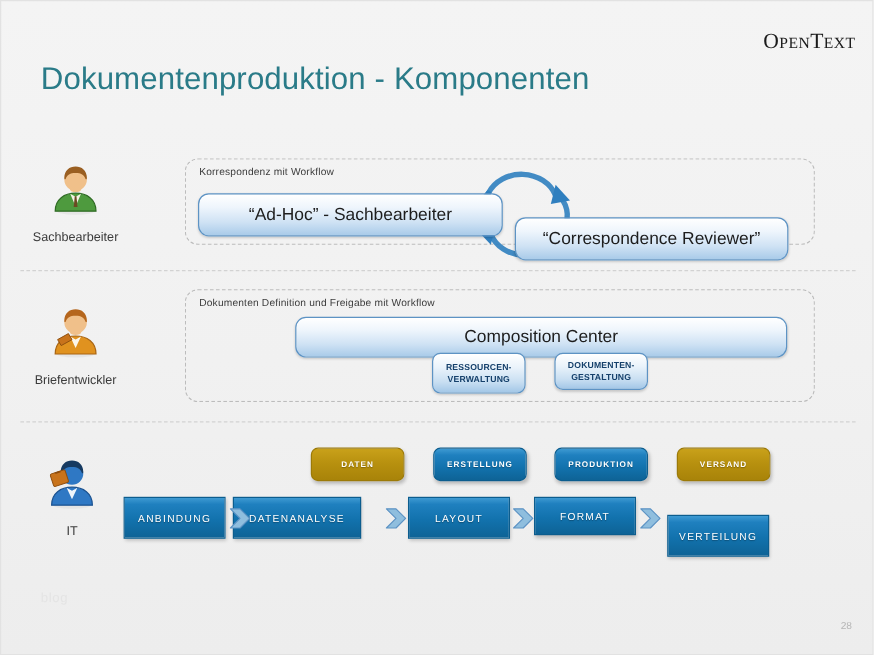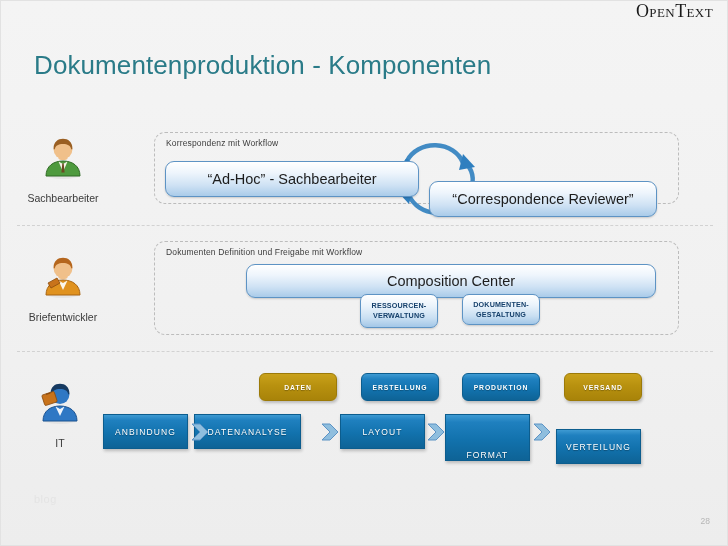--- a/index.html
+++ b/index.html
@@ -12,21 +12,21 @@
   }
   .slide{
     position:absolute;inset:0;
     background:linear-gradient(180deg,#f4f4f4 0%,#f1f1f1 55%,#ededed 100%);
     border:1px solid #e2e2e2;
     box-sizing:border-box;
   }
 
   
   .logo{
-    position:absolute;top:1px;right:14px;
+    position:absolute;top:24px;right:14px;
     font-family:"Liberation Serif", serif;
     font-size:18px;letter-spacing:.4px;color:#1a1a1a;
     font-variant:small-caps;font-weight:400;
     line-height:1;
     text-align:right;
   }
 
   .page-title{
     position:absolute;left:33px;top:49px;
     font-size:26px;color:#2a7b88;font-weight:400;
@@ -234,21 +234,21 @@
 
   <div class="pbox" style="left:102px;top:413px;width:85px;height:35px;">
     <span>ANBINDUNG</span>
   </div>
   <div class="pbox" style="left:193px;top:413px;width:107px;height:35px;">
     <span>DATENANALYSE</span>
   </div>
   <div class="pbox" style="left:339px;top:413px;width:85px;height:35px;">
     <span>LAYOUT</span>
   </div>
-  <div class="pbox" style="left:444px;top:413px;width:85px;height:47px;align-items:flex-end;">
+  <div class="pbox" style="left:444px;top:413px;width:85px;height:32px;">
     <span>FORMAT</span>
   </div>
   <div class="pbox" style="left:555px;top:428px;width:85px;height:35px;">
     <span>VERTEILUNG</span>
   </div>
 
   <svg class="chev" style="left:190px;top:416px;" width="19" height="30" viewBox="0 0 19 30">
     <path d="M1 7 h8 l8 8 -8 8 h-8 l8-8z" fill="#8fbede" stroke="#5d93c4" stroke-width="1" stroke-linejoin="round"></path>
   </svg>
   <svg class="chev" style="left:320px;top:416px;" width="19" height="30" viewBox="0 0 19 30">

